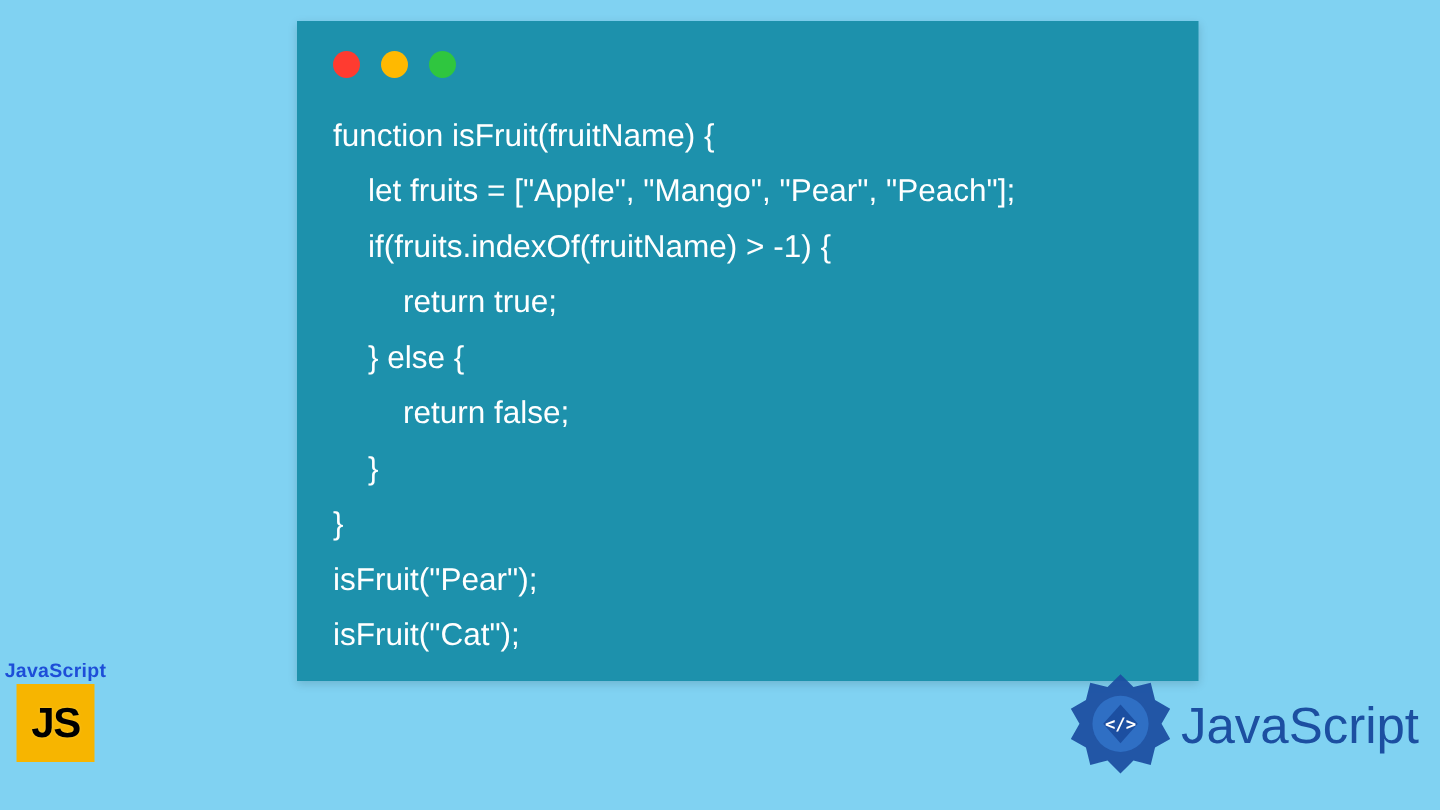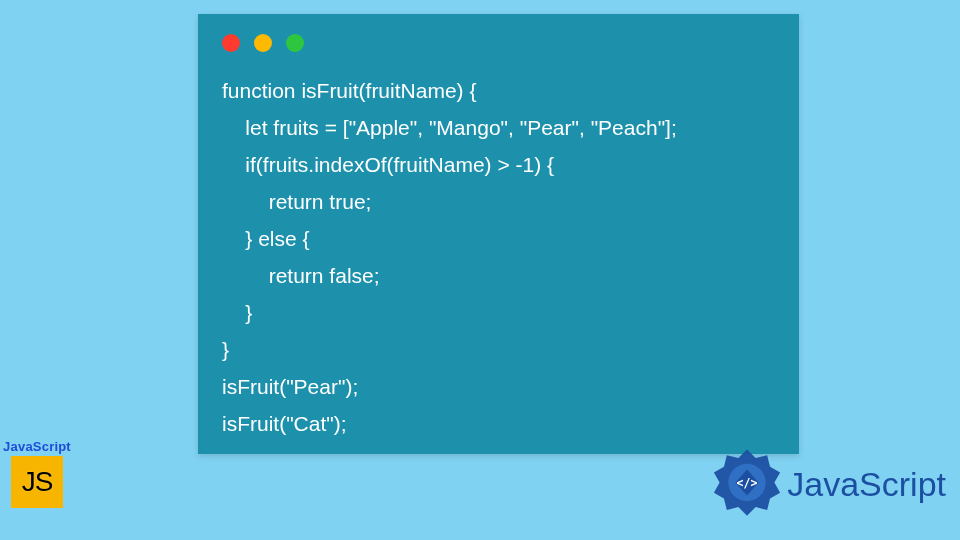--- a/index.html
+++ b/index.html
@@ -62,21 +62,21 @@
     width: 52px; height: 52px;
     margin: 0 auto;
     background: #f7b500;
     display: flex;
     align-items: center;
     justify-content: center;
     position: relative;
   }
   .js-badge .square span {
     font-family: Arial, sans-serif;
-    font-weight: 400;
+    font-weight: 700;
     font-size: 28px;
     color: #000;
     letter-spacing: -1px;
     text-shadow: 0 0 2px rgba(255,220,100,0.6);
   }
   .delft {
     position: absolute;
     right: 14px;
     bottom: 20px;
     display: flex;

